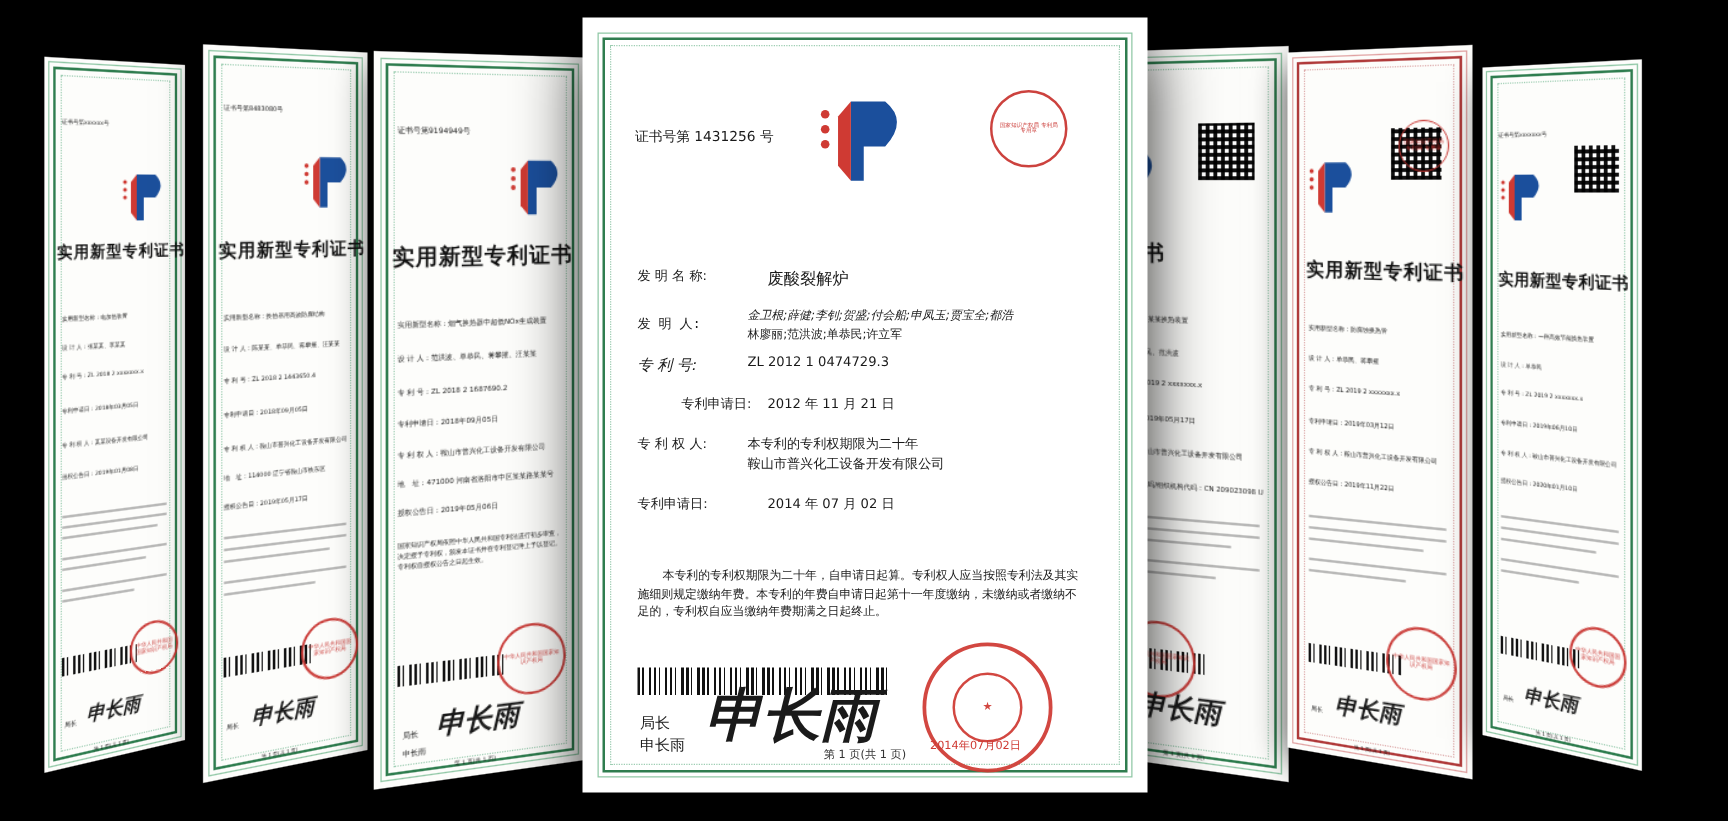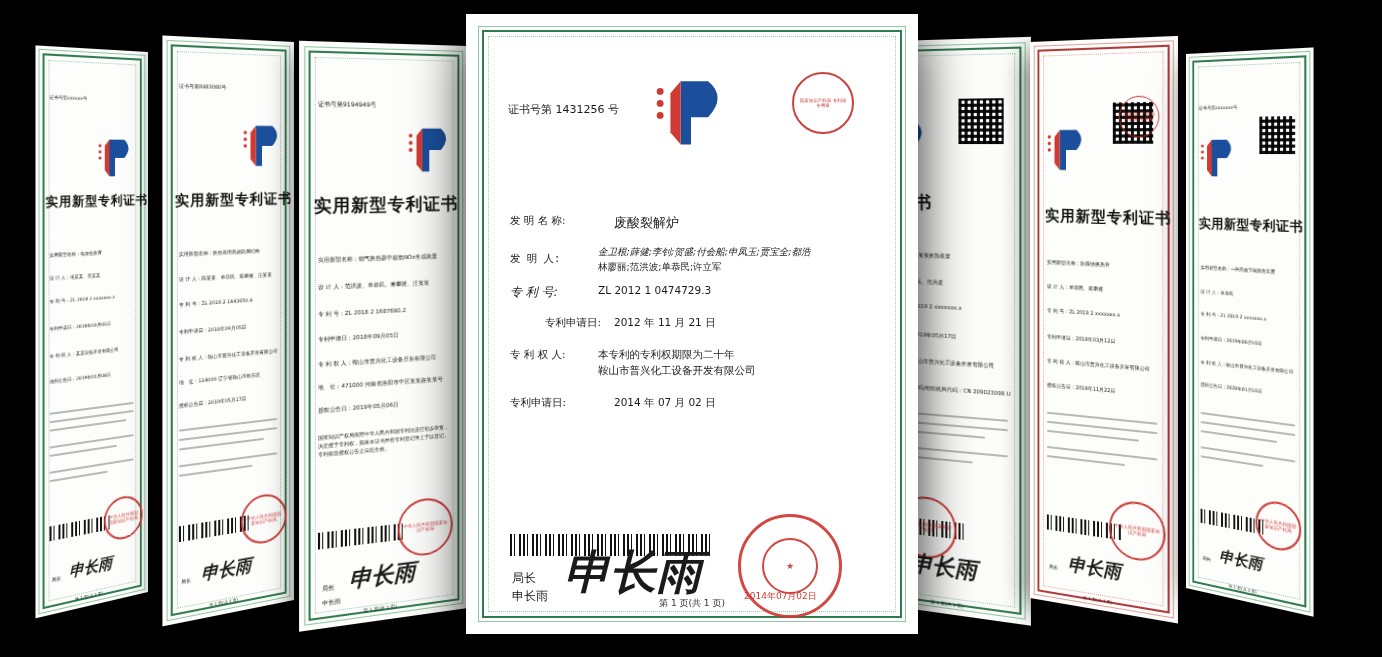--- a/index.html
+++ b/index.html
@@ -377,20 +377,21 @@
     <div class="txt" style="left:44px;top:302px;font-size:10.5px;margin-left:35px;">专利申请日:</div>
     <div class="txt" style="left:148px;top:302px;font-size:10.5px;">2012 年 11 月 21 日</div>
 
     <div class="txt" style="left:44px;top:334px;font-size:10.5px;">专 利 权 人:</div>
     <div class="txt" style="left:132px;top:334px;font-size:10.5px;">本专利的专利权期限为二十年</div>
     <div class="txt" style="left:132px;top:350px;font-size:10.5px;">鞍山市普兴化工设备开发有限公司</div>
 
     <div class="txt" style="left:44px;top:382px;font-size:10.5px;">专利申请日:</div>
     <div class="txt" style="left:148px;top:382px;font-size:10.5px;">2014 年 07 月 02 日</div>
 
+    <div class="para" style="left:44px;top:440px;width:360px;font-size:9.5px;text-indent:20px;">本专利的专利权期限为二十年，自申请日起算。专利权人应当按照专利法及其实施细则规定缴纳年费。本专利的年费自申请日起第十一年度缴纳，未缴纳或者缴纳不足的，专利权自应当缴纳年费期满之日起终止。</div>
 
     <div class="barcode" style="left:44px;top:520px;width:200px;height:22px;"></div>
 
     <div class="sign" style="left:46px;top:556px;font-size:12px;">局长</div>
     <div class="sign" style="left:46px;top:574px;font-size:12px;">申长雨</div>
     <div class="sig-hand" style="left:98px;top:528px;font-size:46px;">申长雨</div>
 
     <div class="seal-big" style="left:272px;top:500px;width:104px;height:104px;">
       <div class="emblem">★</div>
     </div>

